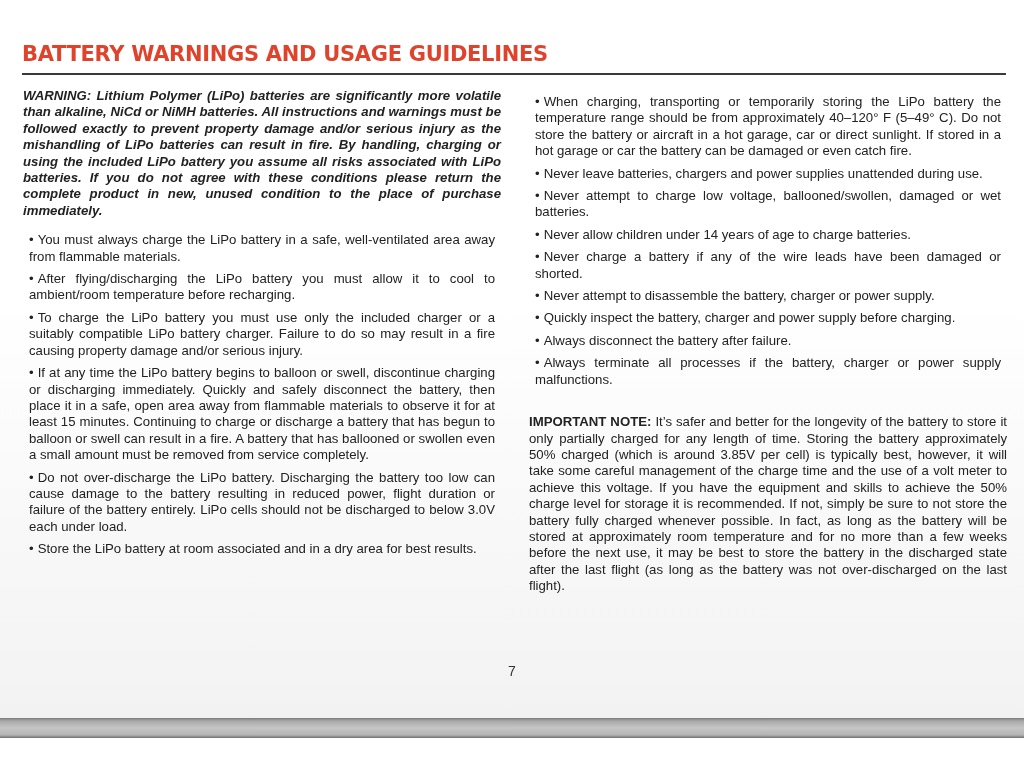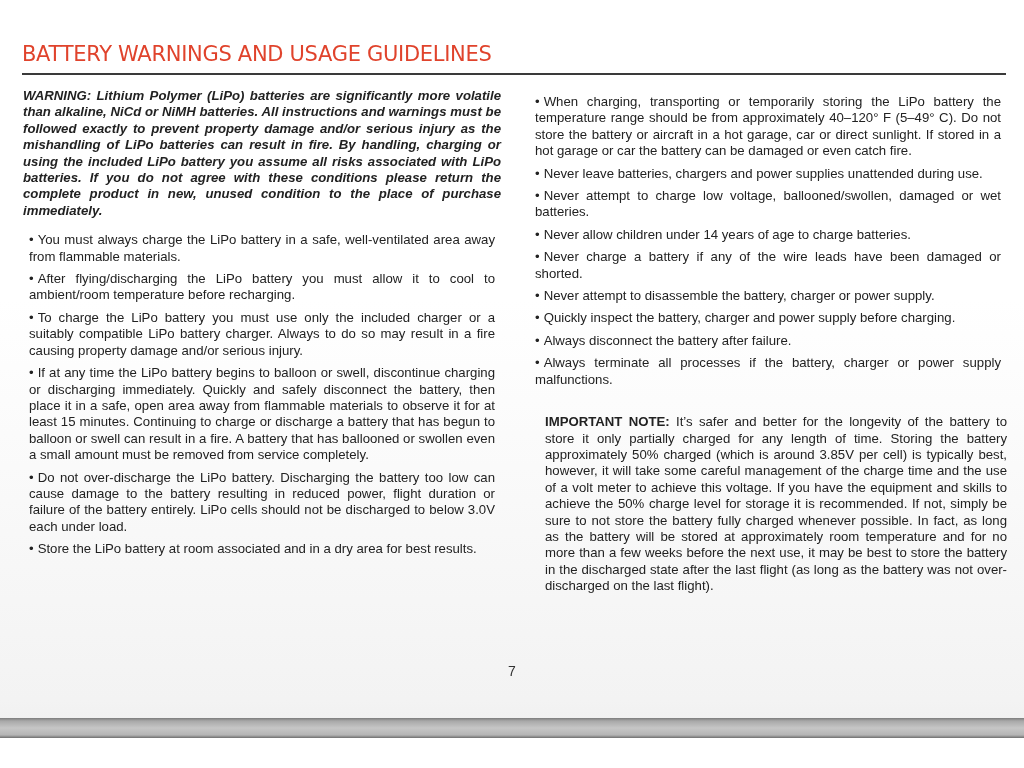--- a/index.html
+++ b/index.html
@@ -9,38 +9,38 @@
     font-family: "Liberation Sans", sans-serif;
     color: #1f1f1f;
     position: relative;
   }
   .page {
     position: absolute; left: 0; top: 0; width: 1024px; height: 718px;
   }
   .title {
     position: absolute; left: 22px; top: 42px;
     font-family: "DejaVu Sans", sans-serif;
-    font-weight: normal; font-size: 21px; letter-spacing: -0.3px;
+    font-weight: bold; font-size: 21px; letter-spacing: -0.3px;
     color: #e0432c; margin: 0; white-space: nowrap;
   }
   .title-rule {
     position: absolute; left: 22px; top: 73px; width: 984px; height: 2px;
     background: #3a3a3a;
   }
   .col {
     position: absolute; top: 88px; width: 478px;
     font-size: 13.2px; line-height: 16.4px;
     text-align: justify; color: #222;
   }
   .col-left { left: 23px; }
   .col-right { left: 529px; }
   .warning { font-weight: bold; margin: 0 0 13px 0; font-style: italic; }
   .bullet { margin: 6px; }
   .bullet-dot { margin-right: 4px; }
-  .note { margin: 26px 0 0 16px; }
+  .note { margin: 26px 0 0 0; }
   .note-label { font-weight: bold; }
   .page-number {
     position: absolute; left: 0; width: 1024px; top: 663px;
     text-align: center; font-size: 14px; color: #333;
   }
   .bottom-bar {
     position: absolute; left: 0; top: 718px; width: 1024px; height: 20px;
     background: linear-gradient(to bottom, #7c7c7c 0px, #a8a8a8 3px, #c6c6c6 10px, #b4b4b4 17px, #6e6e6e 20px);
   }
   .below {
@@ -52,21 +52,21 @@
 <body>
 
 <div class="page">
   <h1 class="title">BATTERY WARNINGS AND USAGE GUIDELINES</h1>
   <div class="title-rule"></div>
 
   <div class="col col-left">
     <p class="warning">WARNING: Lithium Polymer (LiPo) batteries are significantly more volatile than alkaline, NiCd or NiMH batteries. All instructions and warnings must be followed exactly to prevent property damage and/or serious injury as the mishandling of LiPo batteries can result in fire. By handling, charging or using the included LiPo battery you assume all risks associated with LiPo batteries. If you do not agree with these conditions please return the complete product in new, unused condition to the place of purchase immediately.</p>
     <p class="bullet"><span class="bullet-dot">•</span><span>You must always charge the LiPo battery in a safe, well-ventilated area away from flammable materials.</span></p>
     <p class="bullet"><span class="bullet-dot">•</span><span>After flying/discharging the LiPo battery you must allow it to cool to ambient/room temperature before recharging.</span></p>
-    <p class="bullet"><span class="bullet-dot">•</span><span>To charge the LiPo battery you must use only the included charger or a suitably compatible LiPo battery charger. Always to do so may result in a fire causing property damage and/or serious injury.</span></p>
+    <p class="bullet"><span class="bullet-dot">•</span><span>To charge the LiPo battery you must use only the included charger or a suitably compatible LiPo battery charger. Failure to do so may result in a fire causing property damage and/or serious injury.</span></p>
     <p class="bullet"><span class="bullet-dot">•</span><span>If at any time the LiPo battery begins to balloon or swell, discontinue charging or discharging immediately. Quickly and safely disconnect the battery, then place it in a safe, open area away from flammable materials to observe it for at least 15 minutes. Continuing to charge or discharge a battery that has begun to balloon or swell can result in a fire. A battery that has ballooned or swollen even a small amount must be removed from service completely.</span></p>
     <p class="bullet"><span class="bullet-dot">•</span><span>Do not over-discharge the LiPo battery. Discharging the battery too low can cause damage to the battery resulting in reduced power, flight duration or failure of the battery entirely. LiPo cells should not be discharged to below 3.0V each under load.</span></p>
     <p class="bullet"><span class="bullet-dot">•</span><span>Store the LiPo battery at room associated and in a dry area for best results.</span></p>
   </div>
 
   <div class="col col-right">
     <p class="bullet"><span class="bullet-dot">•</span><span>When charging, transporting or temporarily storing the LiPo battery the temperature range should be from approximately 40–120° F (5–49° C). Do not store the battery or aircraft in a hot garage, car or direct sunlight. If stored in a hot garage or car the battery can be damaged or even catch fire.</span></p>
     <p class="bullet"><span class="bullet-dot">•</span><span>Never leave batteries, chargers and power supplies unattended during use.</span></p>
     <p class="bullet"><span class="bullet-dot">•</span><span>Never attempt to charge low voltage, ballooned/swollen, damaged or wet batteries.</span></p>
     <p class="bullet"><span class="bullet-dot">•</span><span>Never allow children under 14 years of age to charge batteries.</span></p>

